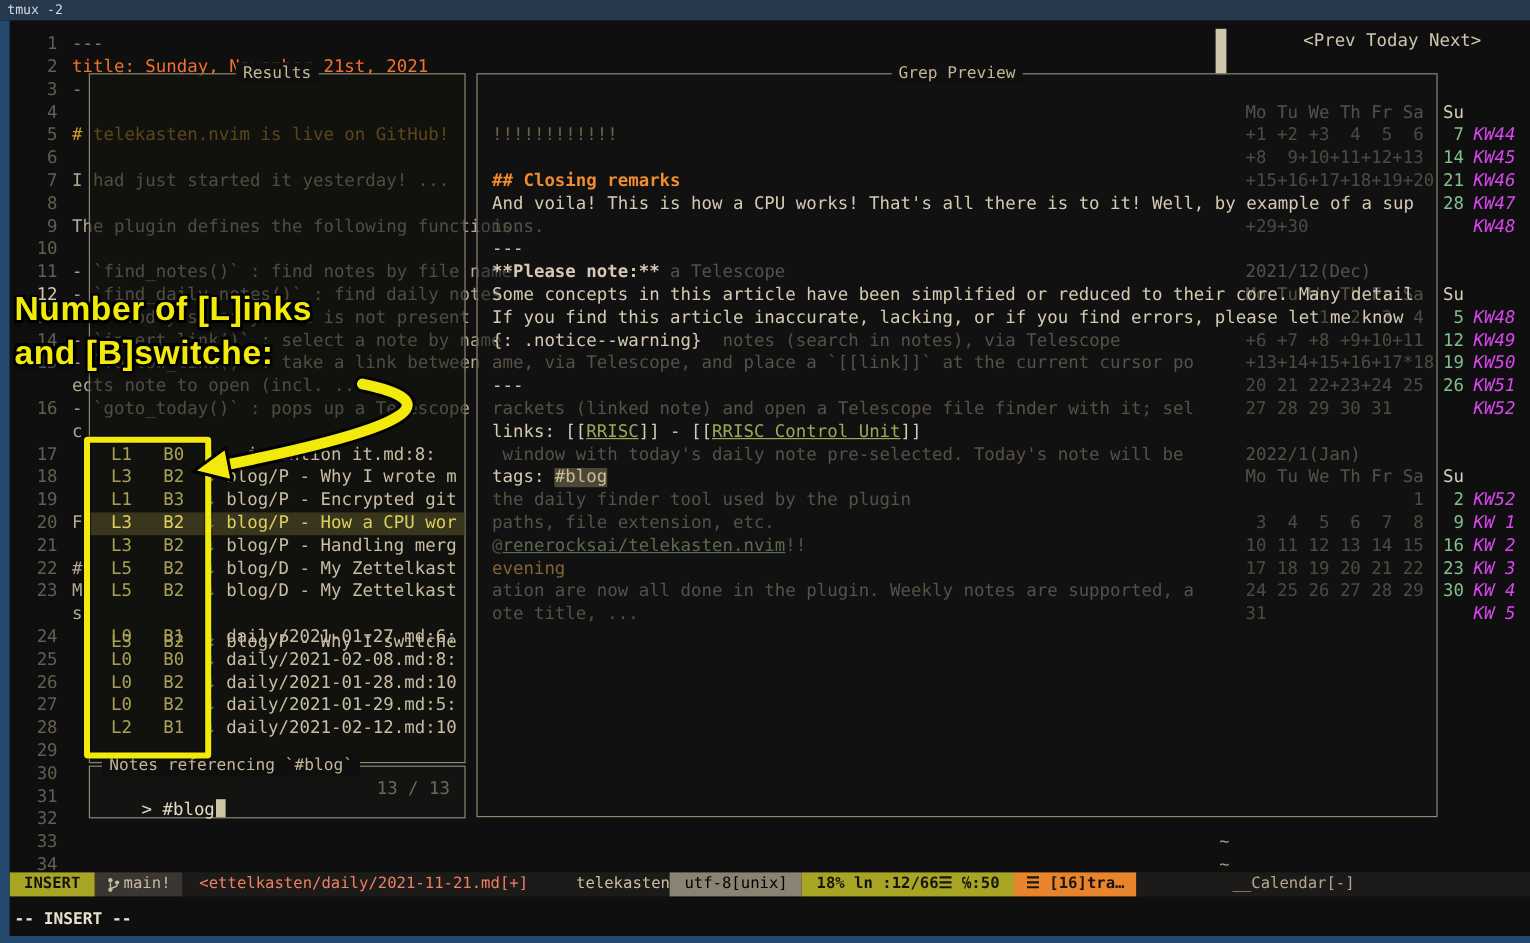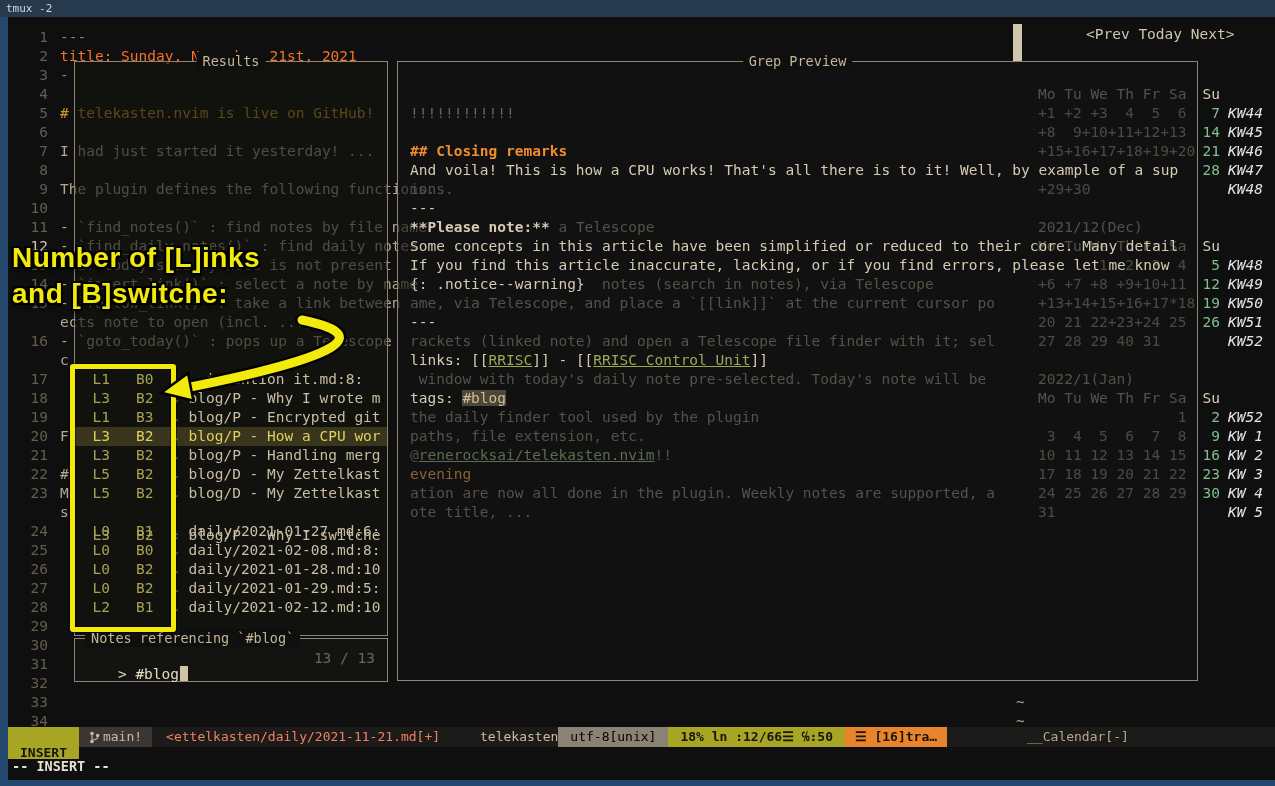--- a/index.html
+++ b/index.html
@@ -21,21 +21,21 @@
   .gutter-num{position:absolute;left:0;width:48px;text-align:right;color:#655d50;white-space:pre;}
   .gutter-num.cur{color:#cfc4a6;}
   .buf-text{position:absolute;left:60px;white-space:pre;}
   .c-gray{color:#8a8172}.c-orange{color:#f4722b}.c-yellow{color:#cf9a2d}.c-fg{color:#b4a88f}
 
   .cal-row{position:absolute;left:0;width:100%;height:19px;}
   .cal-days{position:absolute;left:1038px;white-space:pre;color:#bdb49c;}
   .cal-days.hdr{color:#d0c7ae;}
   .cal-sun{position:absolute;left:1194px;width:26px;text-align:right;color:#7fc08a;white-space:pre;}
   .cal-sun.hdr{color:#d8cfb8;}
-  .cal-kw{position:absolute;left:1228px;font-style:italic;color:#e5e5e5;white-space:pre;}
+  .cal-kw{position:absolute;left:1228px;font-style:italic;color:#d946ef;white-space:pre;}
   .cal-tilde{position:absolute;left:1016px;color:#a89984;}
   .cal-nav{position:absolute;top:26px;left:1086px;font-size:14.5px;color:#cfc6ae;white-space:pre;z-index:2;}
 
   
   .fwin{position:absolute;border:1px solid #8f8573;box-sizing:border-box;z-index:5;}
   #results-win{left:74px;top:61px;width:314px;height:575px;background:rgba(20,20,14,0.62);}
   #preview-win{left:397px;top:61px;width:801px;height:620px;background:rgba(18,18,18,0.66);}
   #prompt-win{left:74px;top:638px;width:314px;height:44px;background:#131311;}
   .win-title{position:absolute;top:-10px;background:#0f0f0f;color:#c3b794;font-size:13.5px;
     line-height:18px;padding:0 6px;white-space:pre;}
@@ -63,21 +63,21 @@
   .st-dimorange{color:#8a6236}
 
   
   .prompt-line{position:absolute;top:11px;left:8px;right:8px;font-size:14.5px;color:#e4dac2;white-space:pre;}
   .prompt-line .cursor{display:inline-block;width:8px;height:15px;background:#cfc4a6;vertical-align:-2px;margin-left:1px;}
   .prompt-count{position:absolute;right:4px;top:0;color:#6e675c;}
 
   
   #statusline{position:absolute;left:8px;right:0;top:727px;height:20px;display:flex;
     font-size:13px;line-height:20px;background:#161616;z-index:6;white-space:pre;}
-  .sl-mode{background:#a8a524;color:#15150f;font-weight:bold;padding:16px 12px;}
+  .sl-mode{background:#a8a524;color:#15150f;font-weight:bold;padding:0 12px;}
   .sl-branch{background:#3a3633;color:#c7bb9e;padding:0 10px;display:flex;align-items:center;gap:3px;}
   .sl-file{color:#ef8062;padding:0 14px;background:#1d1b1a;}
   .sl-mid{flex:1;background:#1d1b1a;color:#cbbf9f;padding-left:26px;}
   .sl-enc{background:#8a8272;color:#000000;padding:0 12px;}
   .sl-pos{background:#a8a524;color:#15150f;font-weight:bold;padding:0 12px;}
   .sl-buf{background:#e8842c;color:#1a140c;font-weight:bold;padding:0 10px;}
   .sl-cal{width:330px;background:#1d1b1a;color:#b3a88b;padding-left:80px;box-sizing:border-box;}
   #mode-message{position:absolute;left:12px;top:758px;font-size:13.5px;font-weight:bold;color:#e9e1ce;z-index:6;}
 
   
@@ -308,21 +308,21 @@
       <span class="cal-days">+13+14+15+16+17*18</span>
       <span class="cal-sun">19</span>
       <span class="cal-kw">KW50</span>
     </div>
     <div class="cal-row" style="top: 313px;">
       <span class="cal-days">20 21 22+23+24 25</span>
       <span class="cal-sun">26</span>
       <span class="cal-kw">KW51</span>
     </div>
     <div class="cal-row" style="top: 332px;">
-      <span class="cal-days">27 28 29 40 31</span>
+      <span class="cal-days">27 28 29 30 31</span>
       <span class="cal-sun"></span>
       <span class="cal-kw">KW52</span>
     </div>
     <div class="cal-row" style="top: 370px;">
       <span class="cal-days hdr">2022/1(Jan)</span>
       <span class="cal-sun"></span>
       <span class="cal-kw"></span>
     </div>
     <div class="cal-row" style="top: 389px;">
       <span class="cal-days hdr">Mo Tu We Th Fr Sa</span>

